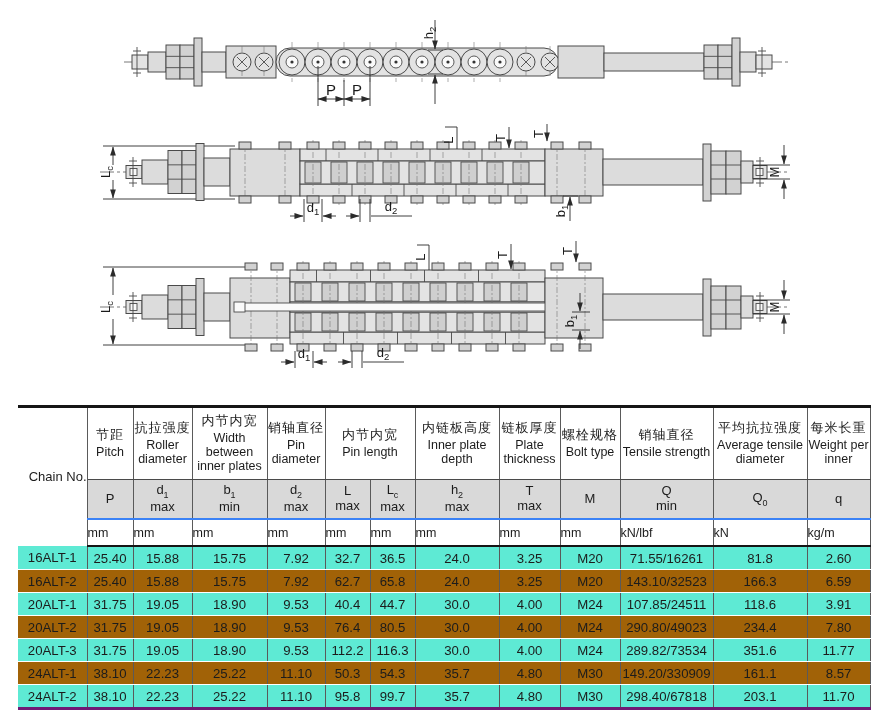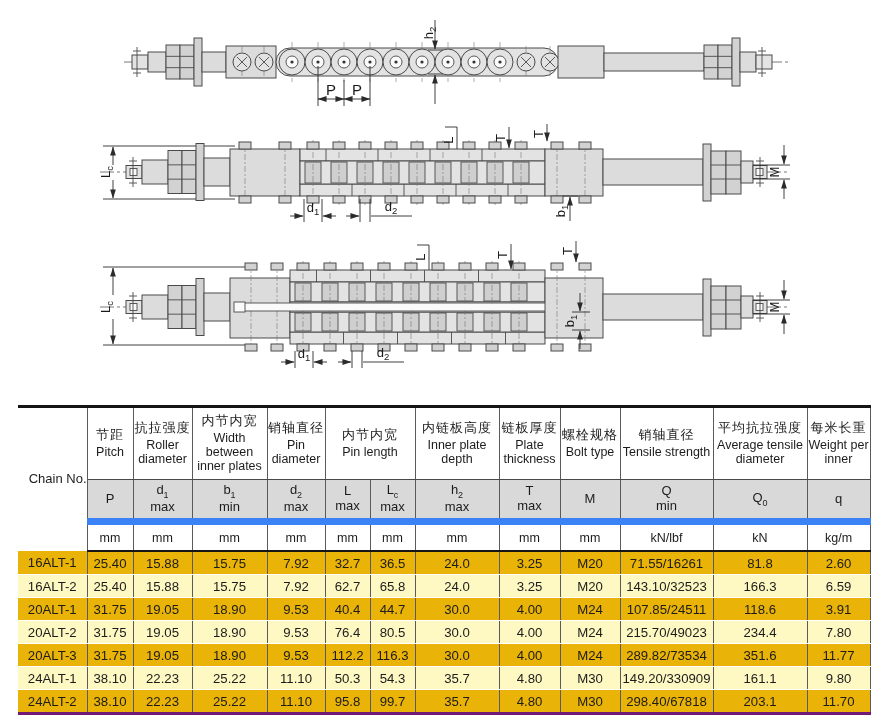--- a/index.html
+++ b/index.html
@@ -23,26 +23,26 @@
               table-layout:fixed;border-top:3px solid #151515}
   #spec-table th,#spec-table td{padding:0;border-right:1px solid #5a5a5a;font-weight:normal;
               color:#1c1c1c;overflow:hidden}
   #spec-table .hr1 th{height:71px;vertical-align:middle;text-align:center;font-size:12.5px;
               line-height:1.12;border-bottom:1px solid #4a4a4a}
   #spec-table th.chainhdr{text-align:right;padding-left:7px;font-size:13px;border-bottom:none}
   #spec-table .cn{font-size:13px;margin-bottom:3px;letter-spacing:1px}
   #spec-table .hr2 th{height:38px;background:#d9d9d9;text-align:center;font-size:13px;line-height:1.15;
               vertical-align:middle}
   #spec-table .hr2 sub,#spec-table .hr1 sub{font-size:9px}
-  #spec-table .hr3 td{height:25px;text-align:center;font-size:12.5px;border-top:7px solid #3b82f6;
+  #spec-table .hr3 td{height:25px;text-align:left;font-size:12.5px;border-top:2px solid #3b82f6;
               border-bottom:2.5px solid #151515}
   #spec-table tbody td{height:22px;text-align:center;font-size:13.2px;border-bottom:1px solid #fff}
   #spec-table tbody tr:last-child td{border-bottom:3px solid #701a75}
-  #spec-table tr.r0 td{background:#eab308}
-  #spec-table tr.r1 td{background:#fef9c3}
+  #spec-table tr.r0 td{background:#5eead4}
+  #spec-table tr.r1 td{background:#a16207}
 </style>
 </head>
 <body>
 
 <svg id="d1" class="diag" style="left:100px;top:10px" width="700" height="105" viewBox="100 10 700 105">
   <defs>
     <marker id="arr" markerWidth="11" markerHeight="8" refX="9.5" refY="4" orient="auto-start-reverse">
       <path d="M0,0.8 L10,4 L0,7.2 Z" fill="#2b2b2b"></path>
     </marker>
   </defs>
@@ -573,21 +573,21 @@
         <td>20ALT-2</td>
         <td>31.75</td>
         <td>19.05</td>
         <td>18.90</td>
         <td>9.53</td>
         <td>76.4</td>
         <td>80.5</td>
         <td>30.0</td>
         <td>4.00</td>
         <td>M24</td>
-        <td>215.70/49023</td>
+        <td>290.80/49023</td>
         <td>234.4</td>
         <td>7.80</td>
       </tr>
       <tr class="r0">
         <td>20ALT-3</td>
         <td>31.75</td>
         <td>19.05</td>
         <td>18.90</td>
         <td>9.53</td>
         <td>112.2</td>
@@ -605,21 +605,21 @@
         <td>22.23</td>
         <td>25.22</td>
         <td>11.10</td>
         <td>50.3</td>
         <td>54.3</td>
         <td>35.7</td>
         <td>4.80</td>
         <td>M30</td>
         <td>149.20/330909</td>
         <td>161.1</td>
-        <td>9.80</td>
+        <td>8.57</td>
       </tr>
       <tr class="r0">
         <td>24ALT-2</td>
         <td>38.10</td>
         <td>22.23</td>
         <td>25.22</td>
         <td>11.10</td>
         <td>95.8</td>
         <td>99.7</td>
         <td>35.7</td>

